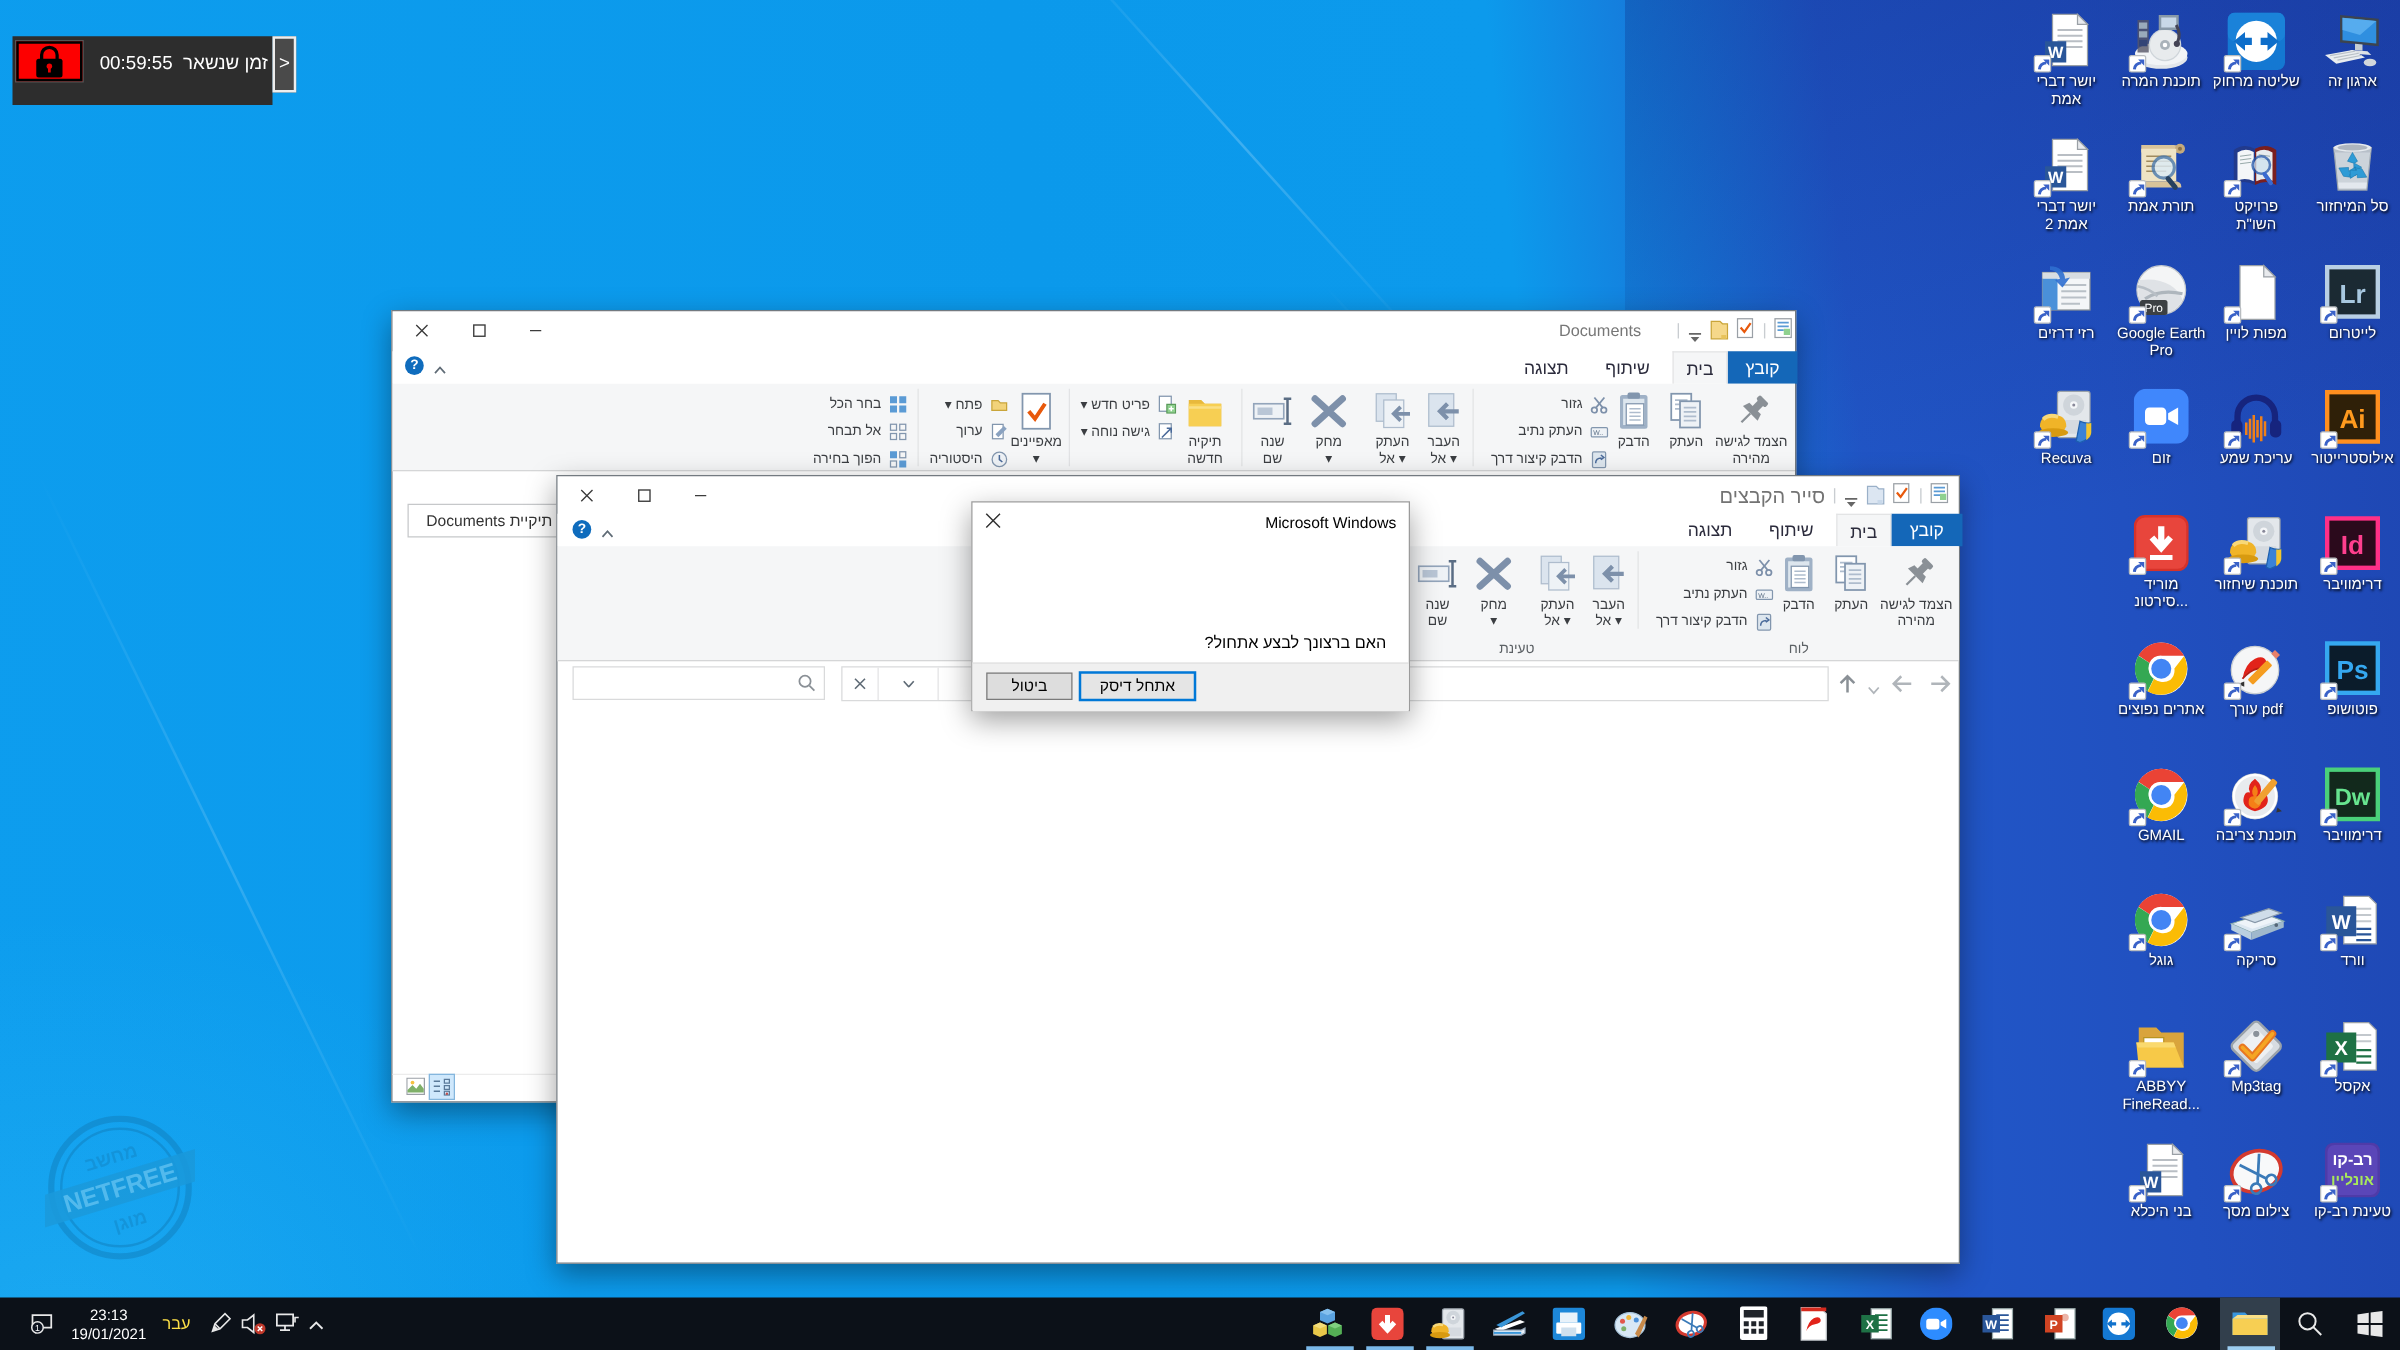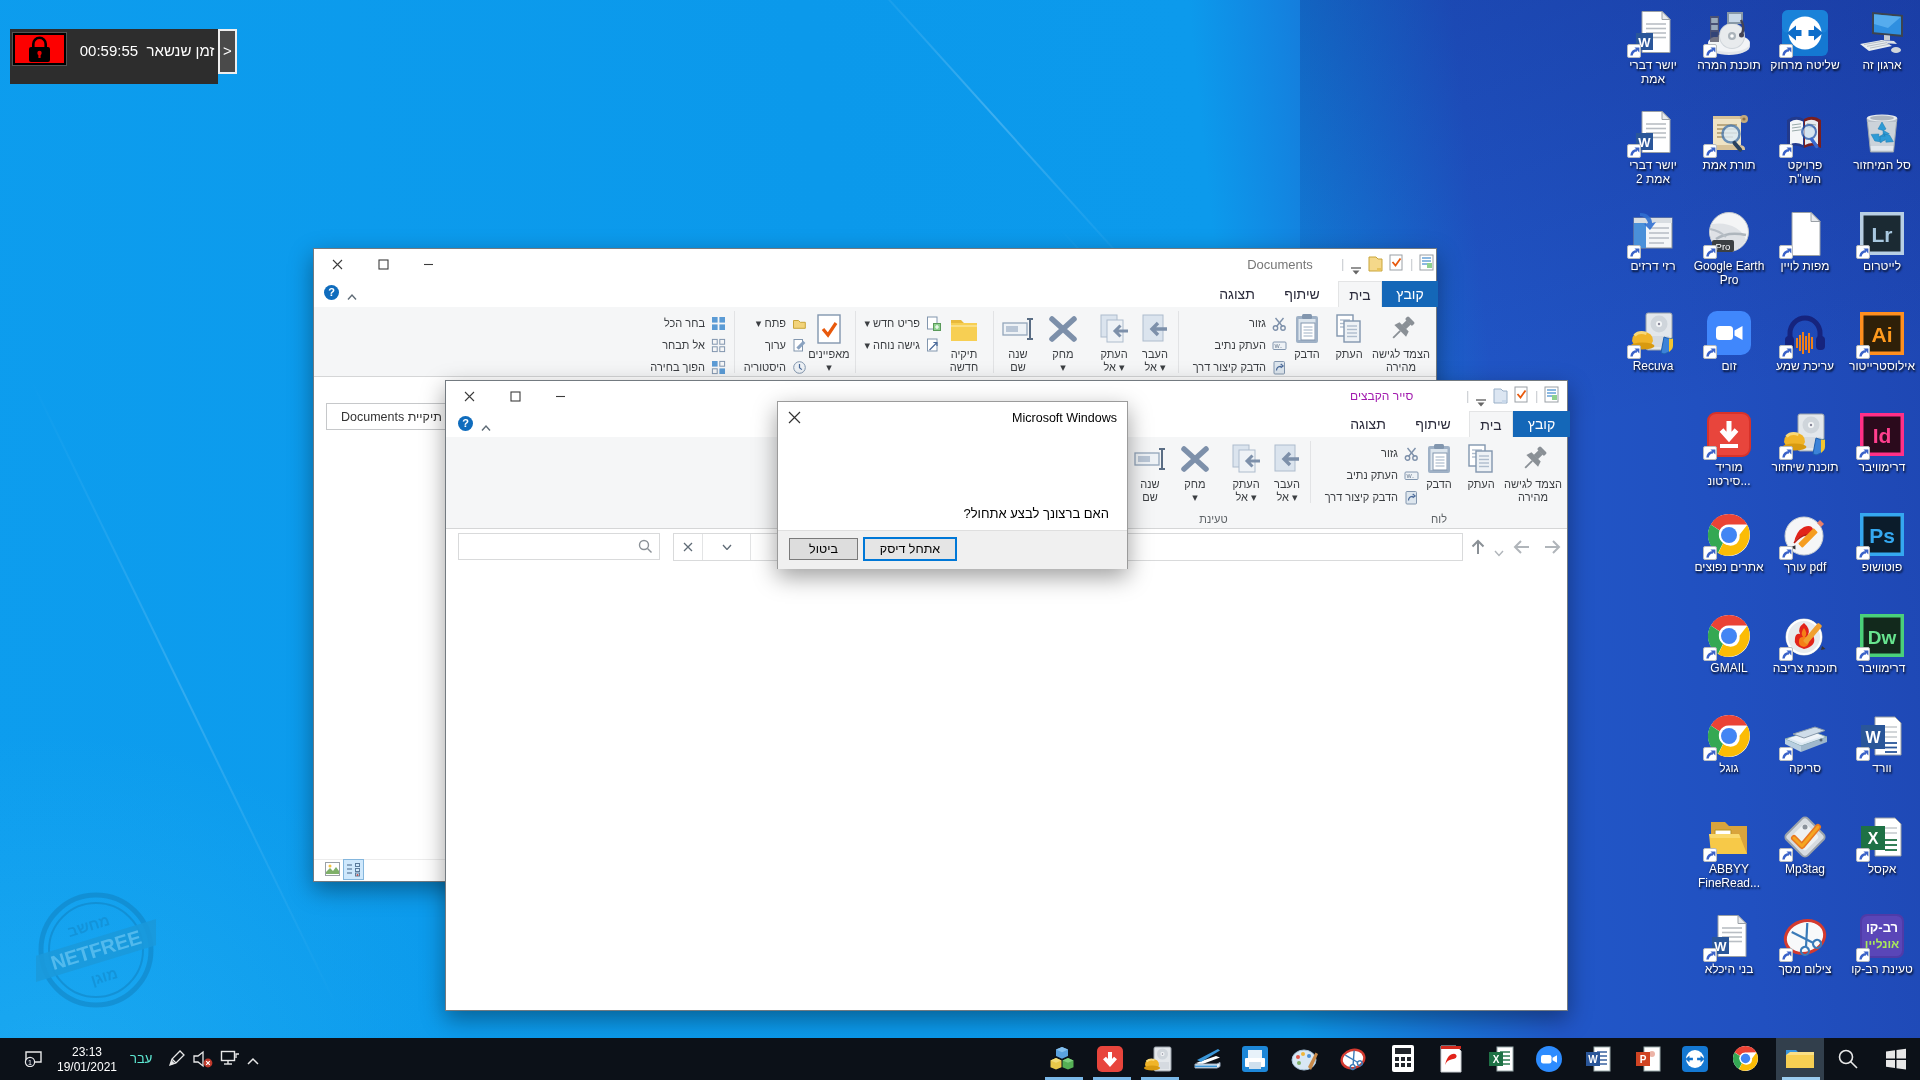--- a/index.html
+++ b/index.html
@@ -848,21 +848,21 @@
 <div class="win" id="frontwin" style="left:445px;top:380px;width:1123px;height:631px">
     <div class="wbtn" style="left:1px;width:45px"><svg width="11" height="11" viewBox="0 0 11 11" style="margin-top:10px">
         <path d="M1 1 L10 10 M10 1 L1 10" stroke="#3c3c3c" stroke-width="1.1"></path>
       </svg></div>
     <div class="wbtn" style="left:47px;width:45px"><svg width="11" height="11" viewBox="0 0 11 11" style="margin-top:10px">
         <rect x="1" y="1" width="9" height="9" fill="none" stroke="#3c3c3c" stroke-width="1.1"></rect>
       </svg></div>
     <div class="wbtn" style="left:92px;width:45px"><svg width="11" height="11" viewBox="0 0 11 11" style="margin-top:10px">
         <line x1="1" y1="5.5" x2="10" y2="5.5" stroke="#3c3c3c" stroke-width="1.1"></line>
       </svg></div>
-    <div class="abs" style="left:904px;top:8px;width:110px;text-align:left;font-size:12px;color:#a21caf;white-space:nowrap">סייר הקבצים</div>
+    <div class="abs" style="left:904px;top:8px;width:110px;text-align:right;font-size:16px;color:#737373;white-space:nowrap">סייר הקבצים</div>
     <div class="abs" style="left:1020px;top:7px;color:#c9cdd1;font-size:13px">|</div>
     <div class="abs" style="left:1030px;top:12px"><svg width="10" height="8" viewBox="0 0 10 8">
         <line x1="0" y1="1" x2="10" y2="1" stroke="#666" stroke-width="1.4"></line>
         <path d="M1.5 3.5 h7 L5 7.5z" fill="#666"></path>
       </svg></div>
     <div class="abs" style="left:1047px;top:6px"><svg width="15" height="17" viewBox="0 0 15 17">
         <path d="M1 2 h7 l2 2 h4 v12 h-13z" fill="#dce6f2" stroke="#9ab0c8"></path>
         <path d="M9 13 h4 v3 h-4z" fill="#c8d8ea"></path>
       </svg></div>
     <div class="abs" style="left:1068px;top:5px"><svg width="14" height="17" viewBox="0 0 14 17">
@@ -1090,21 +1090,21 @@
 </div>
 <div class="abs" style="left:218px;top:29px;width:19px;height:45px;background:#4a4a4a;border:2px solid #eee;color:#fff;font-size:15px;text-align:center;line-height:40px">&gt;</div>
 <div class="abs" id="taskbar" style="left:0;top:1038px;width:1920px;height:42px;background:#0c1118">
     <div class="abs" style="left:24px;top:12px"><svg width="19" height="17" viewBox="0 0 19 17">
         <path d="M2 2 h15 v10 h-8 l-4 4 v-4 h-3z" fill="none" stroke="#e8e8e8" stroke-width="1.4"></path>
         <circle cx="6" cy="12" r="4.6" fill="#0e1420" stroke="#e8e8e8" stroke-width="1.2"></circle>
         <text x="6" y="15" font-size="7" fill="#fff" text-anchor="middle" font-family="Liberation Sans">1</text>
       </svg></div>
     <div class="abs" style="left:52px;top:7px;width:70px;text-align:center;color:#fff;font-size:12px">23:13</div>
     <div class="abs" style="left:52px;top:22px;width:70px;text-align:center;color:#fff;font-size:12px">19/01/2021</div>
-    <div class="abs" style="left:130px;top:13px;color:#5eead4;font-size:13px">עבר</div>
+    <div class="abs" style="left:130px;top:13px;color:#fde047;font-size:13px">עבר</div>
     <div class="abs" style="left:166px;top:11px"><svg width="20" height="20" viewBox="0 0 20 20">
         <path d="M4 16 l2 -6 l8 -8 l4 4 l-8 8z M6 10 l4 4" stroke="#e8e8e8" stroke-width="1.3" fill="none"></path>
         <path d="M4 16 l1.6-4.8 3.2 3.2z" fill="#e8e8e8"></path>
       </svg></div>
     <div class="abs" style="left:192px;top:11px"><svg width="22" height="20" viewBox="0 0 22 20">
         <path d="M2 7 h4 l5 -4 v14 l-5 -4 h-4z" fill="none" stroke="#e8e8e8" stroke-width="1.3"></path>
         <circle cx="16" cy="14" r="4.4" fill="#c0392b"></circle>
         <path d="M14.2 12.2 l3.6 3.6 m0 -3.6 l-3.6 3.6" stroke="#fff" stroke-width="1.2"></path>
       </svg></div>
     <div class="abs" style="left:220px;top:12px"><svg width="20" height="17" viewBox="0 0 20 17">

